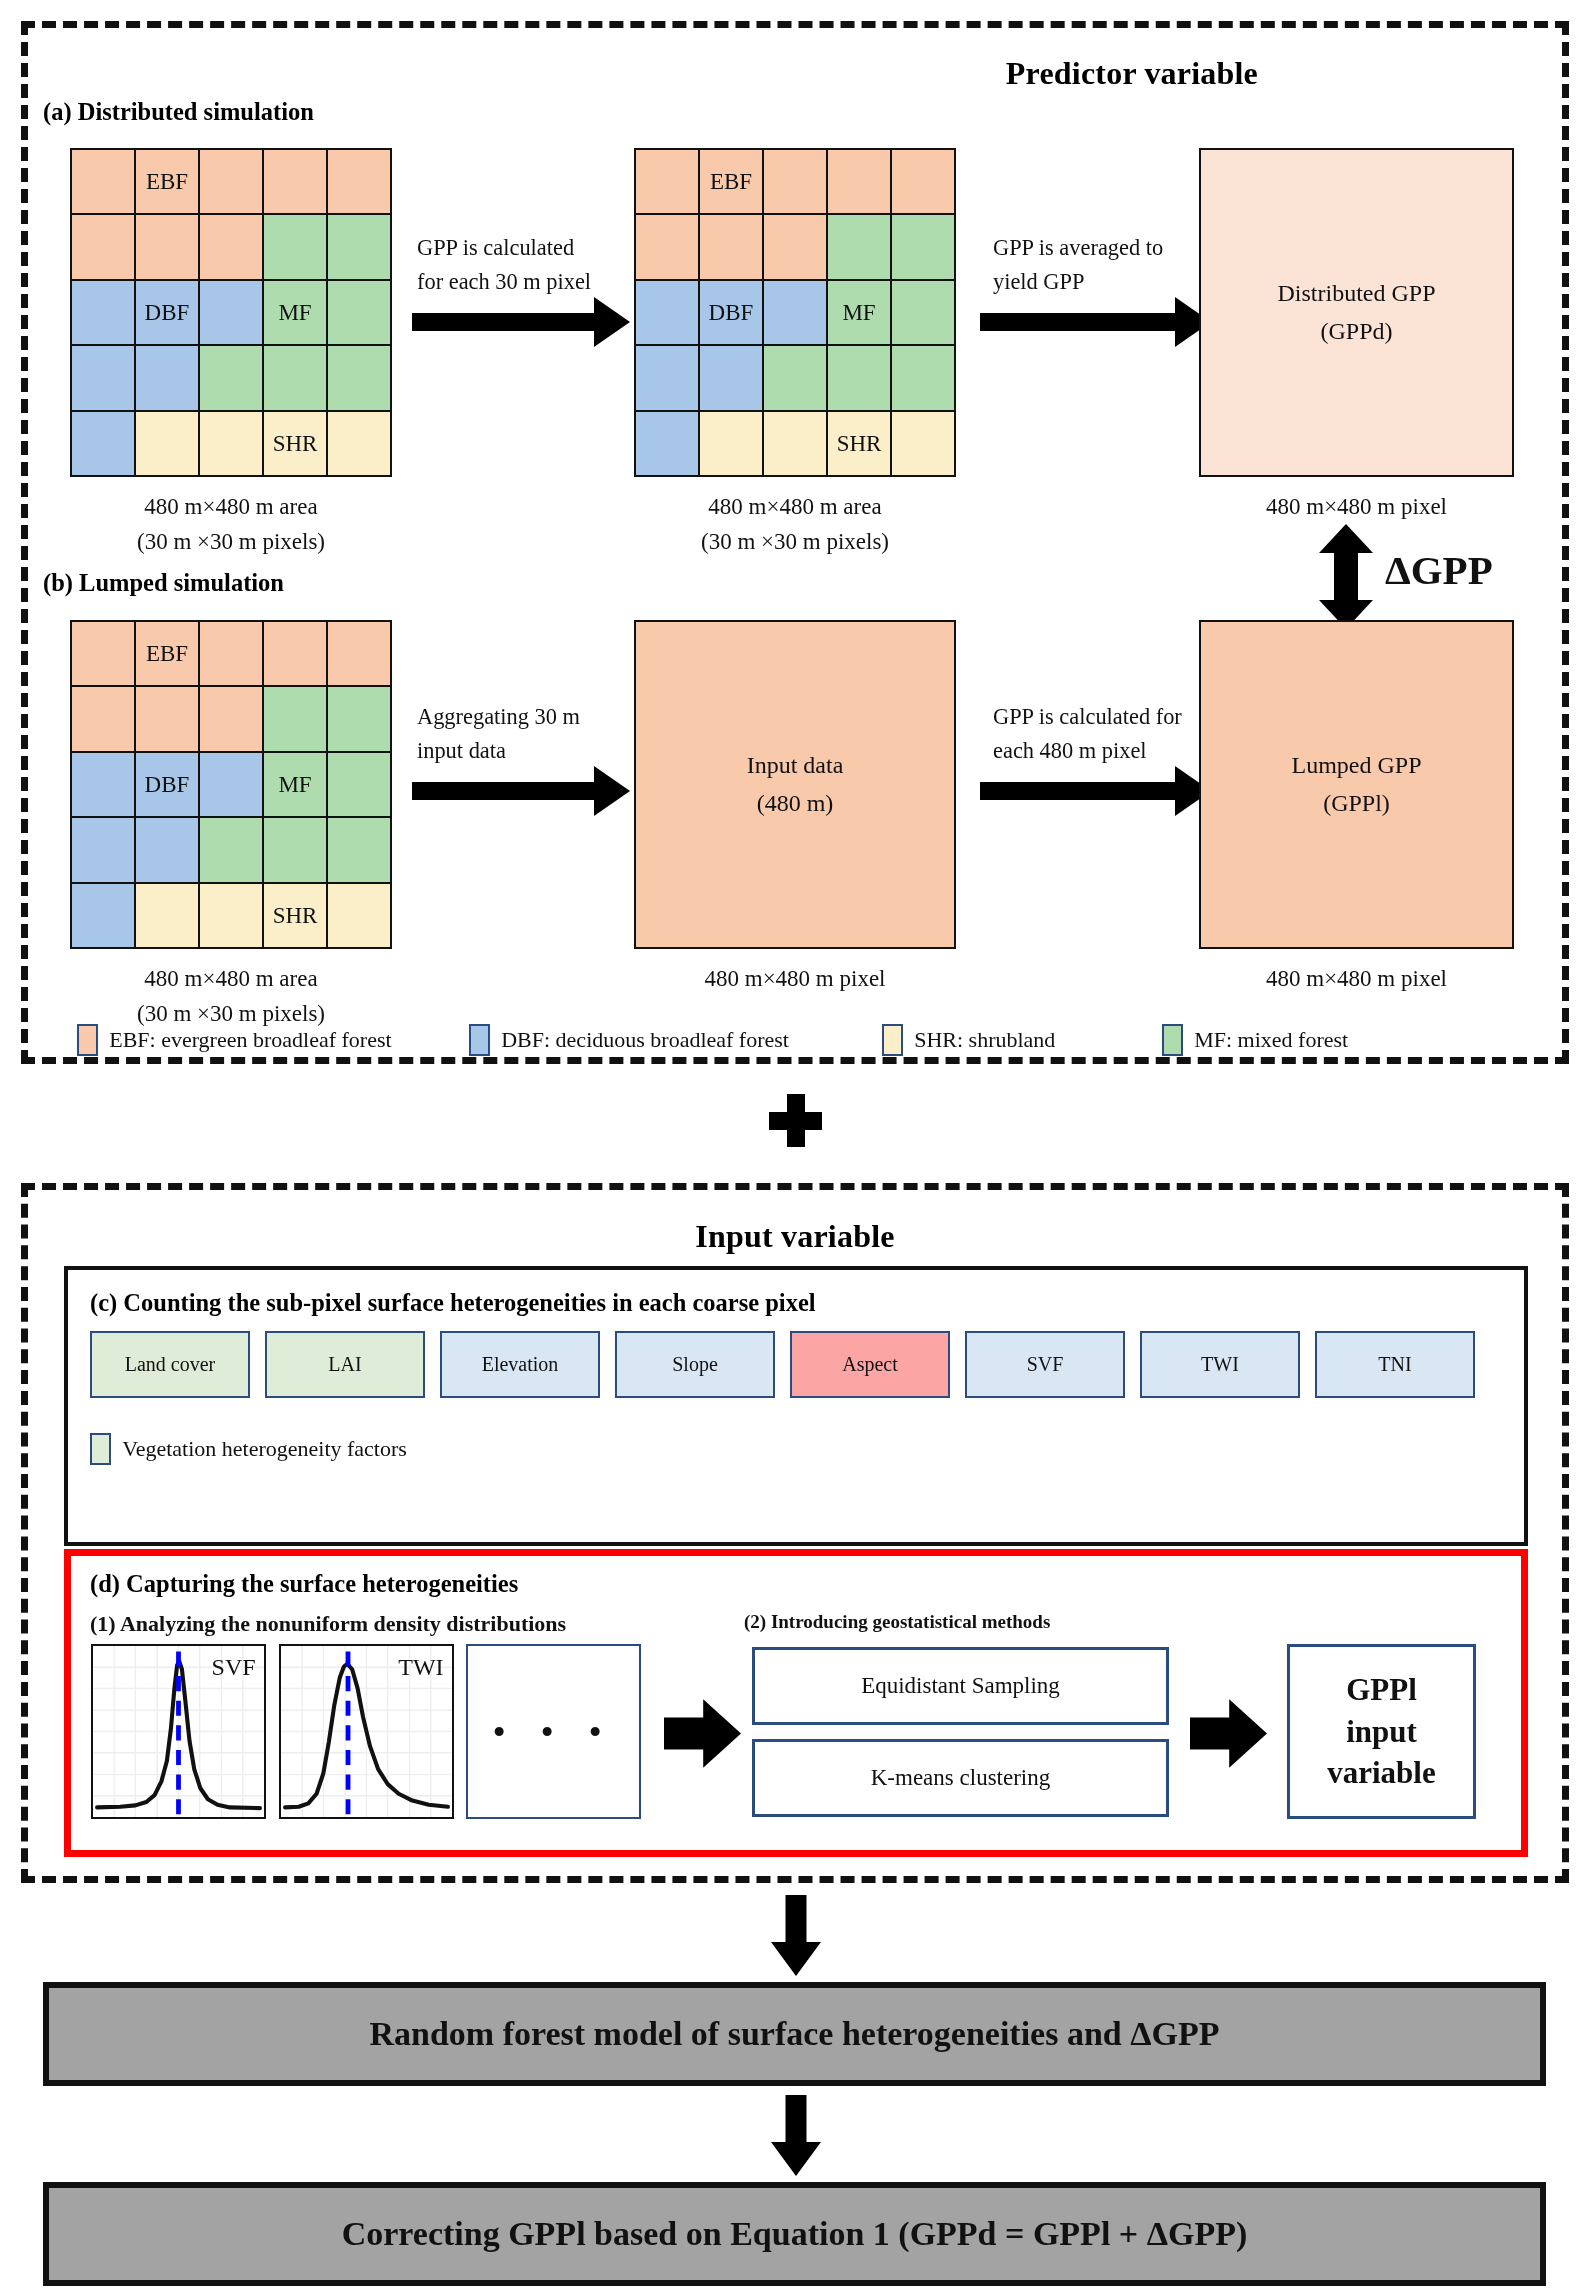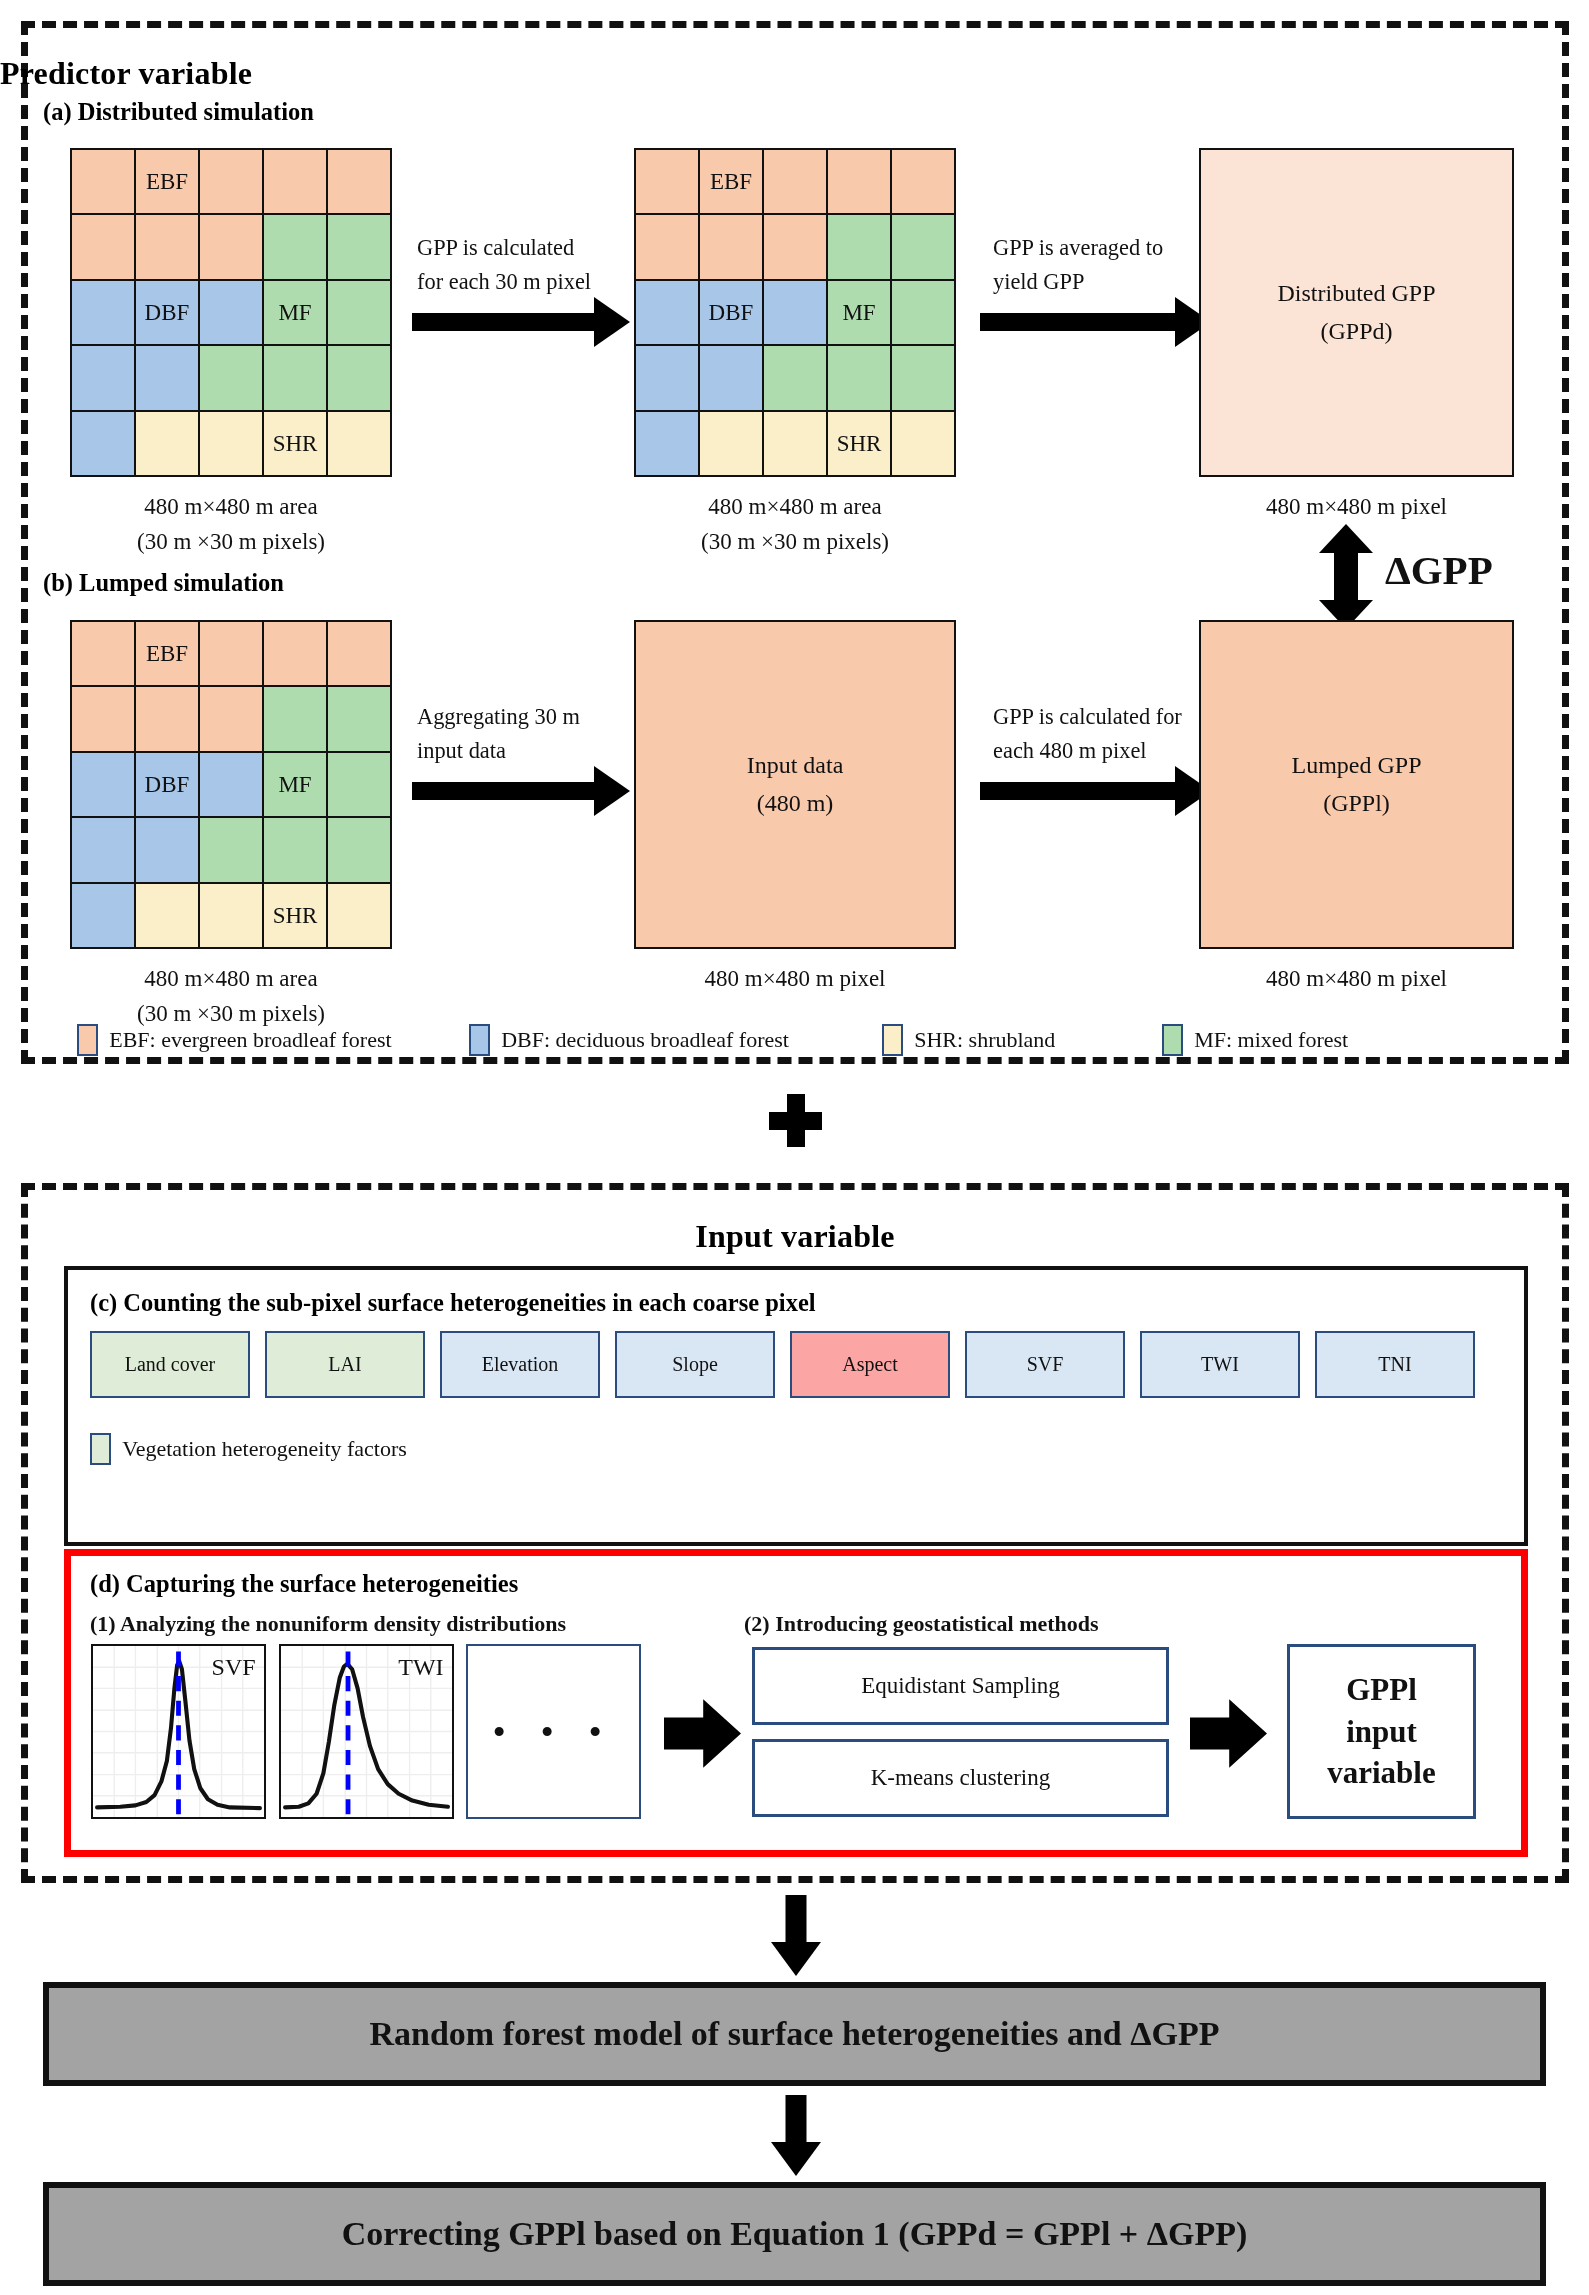--- a/index.html
+++ b/index.html
@@ -225,21 +225,21 @@
     transform: translateY(-50%);
     text-align: center; font-size: 38px; letter-spacing: 12.6px;
     color: #111; line-height: 1;
   }
 </style>
 </head>
 <body>
 
 <div class="dashed-panel" style="left:21px; top:21px; width:1548px; height:1043px;"></div>
 
-<div class="panel-title" style="left:0; top:55px; width:1258px; text-align:left;">Predictor variable</div>
+<div class="panel-title" style="left:0; top:55px; width:1258px; text-align:right;">Predictor variable</div>
 
 <div class="sub-title" style="left:43px; top:98px;">(a) Distributed simulation</div>
 
 <div class="grid" style="left:70px; top:148px; width:322px; height:329px;">
   <div class="cell" style="background:#F9C9AC"></div>
   <div class="cell" style="background:#F9C9AC">EBF</div>
   <div class="cell" style="background:#F9C9AC"></div>
   <div class="cell" style="background:#F9C9AC"></div>
   <div class="cell" style="background:#F9C9AC"></div>
 
@@ -457,21 +457,21 @@
 </div>
 
 <div class="arrow-down" style="left:769px; top:1553px; width:53px; height:76px;">
   <div class="shaft" style="height:46px;"></div>
   <div class="head"></div>
 </div>
 
 <div class="red-box" style="left:64px; top:1549px; width:1464px; height:308px;"></div>
 <div class="sub-title" style="left:90px; top:1570px;">(d) Capturing the surface heterogeneities</div>
 <div class="abs" style="left:90px; top:1611px; font-size:22px; font-weight:bold; color:#111;">(1) Analyzing the nonuniform density distributions</div>
-<div class="abs" style="left:744px; top:1611px; font-size:22px; font-weight:bold; color:#111;">(2) Introducing geostatistical methods</div>
+<div class="abs" style="left:744px; top:1611px; font-size:19px; font-weight:bold; color:#111;">(2) Introducing geostatistical methods</div>
 
 <div class="minichart thick" style="left:91px; top:1644px; width:175px; height:175px;">
   <svg viewBox="0 0 250 250" preserveAspectRatio="none">
     <g stroke="#eeeeee" stroke-width="2">
       <line x1="0" y1="31" x2="250" y2="31"></line>
         <line x1="0" y1="62" x2="250" y2="62"></line>
       <line x1="0" y1="94" x2="250" y2="94"></line>
         <line x1="0" y1="125" x2="250" y2="125"></line>
       <line x1="0" y1="156" x2="250" y2="156"></line>
         <line x1="0" y1="188" x2="250" y2="188"></line>

